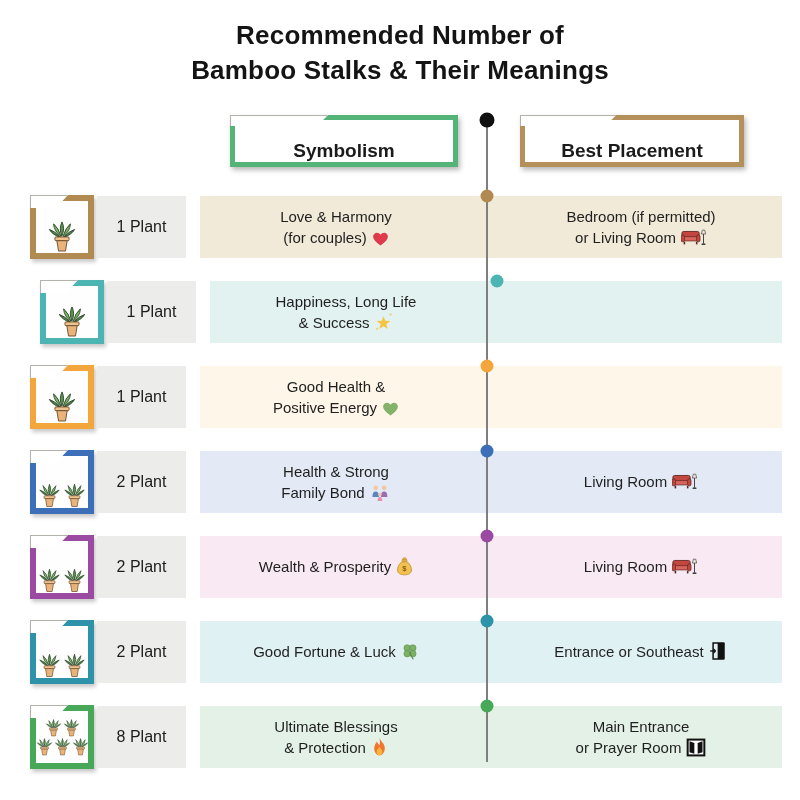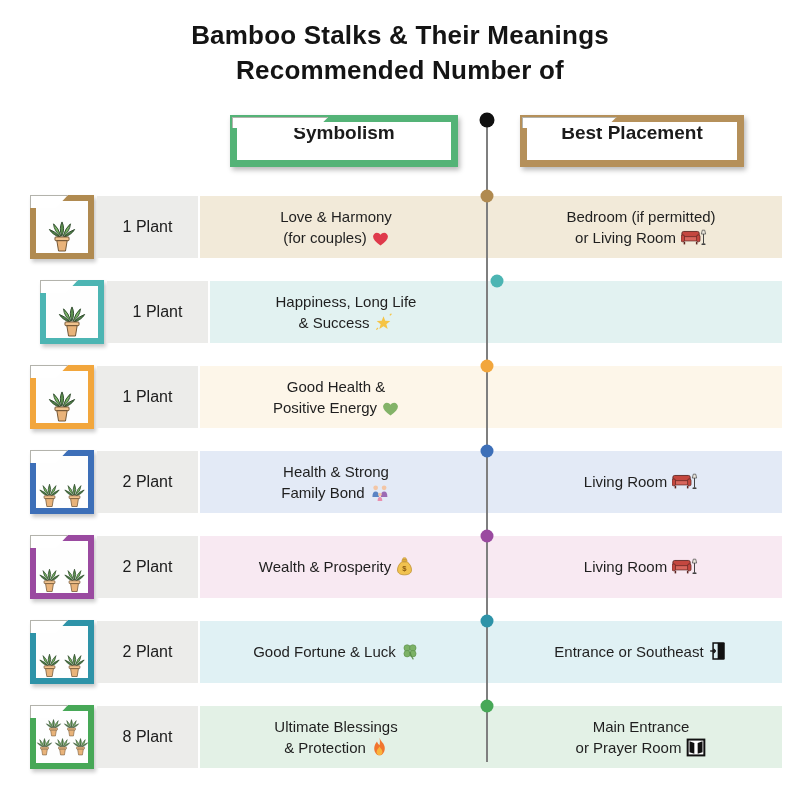--- a/index.html
+++ b/index.html
@@ -9,22 +9,22 @@
   
   .title{position:absolute;top:18px;left:0;width:100%;text-align:center;
          font-size:26px;font-weight:800;line-height:1.35;color:#141414;letter-spacing:.2px;}
 
   
   .tline{position:absolute;left:486px;top:120px;width:2px;height:642px;background:#7f7f7f;z-index:1;}
   .tdot-top{position:absolute;left:487px;top:120px;width:15px;height:15px;border-radius:50%;
             background:#101010;transform:translate(-50%,-50%);z-index:2;}
 
   
-  .hbox{position:absolute;top:115px;height:52px;background:#fff;border:7px solid #000000;
-        display:flex;align-items:flex-start;justify-content:center;font-weight:700;font-size:19px;
+  .hbox{position:absolute;top:115px;height:52px;background:#fff;border:5px solid #000000;
+        display:flex;align-items:flex-end;justify-content:center;font-weight:700;font-size:19px;
         box-shadow:2px 3px 5px rgba(0,0,0,.28);box-sizing:border-box;}
   .hbox::before{content:"";position:absolute;top:-5px;left:-5px;width:45%;height:11px;background:#fff;
         border-top:1.5px solid #b3b3ac;border-left:1.5px solid #b3b3ac;box-sizing:border-box;
         clip-path:polygon(0 0,100% 0,calc(100% - 11px) 100%,0 100%);}
   .hbox-sym{left:230px;width:228px;}
   .hbox-pla{left:512px;width:224px;margin-left:8px;}
 
   
   .row{position:absolute;left:0;right:0;height:62px;}
   .band{position:absolute;left:200px;right:18px;top:0;bottom:0;background:var(--band,#eee);}
@@ -38,21 +38,21 @@
 
   
   .iconbox{position:absolute;left:30px;top:-1px;width:64px;height:64px;box-sizing:border-box;
            background:#fefefe;border:6px solid var(--accent,#999);box-shadow:2px 3px 4px rgba(0,0,0,.22);}
   .iconbox::before{content:"";position:absolute;top:-6px;left:-6px;width:38px;height:13px;background:#fff;
            border-top:1.5px solid #b3b3ac;border-left:1.5px solid #b3b3ac;box-sizing:border-box;
            clip-path:polygon(0 0,100% 0,calc(100% - 12px) 100%,0 100%);z-index:1;}
   .plants{display:flex;align-items:flex-end;justify-content:center;height:100%;gap:2px;}
   .plants5{display:flex;flex-direction:column;align-items:center;justify-content:center;height:100%;}
   .prow{display:flex;gap:1px;justify-content:center;}
-  .rowlabel{position:absolute;left:97px;top:0;bottom:0;width:101px;background:#ececea;
+  .rowlabel{position:absolute;left:97px;top:0;bottom:0;width:89px;background:#ececea;
             display:flex;align-items:center;justify-content:center;font-size:16px;font-weight:500;color:#1c1c1c;}
 </style>
 </head>
 <body>
 
 <svg width="0" height="0" style="position:absolute">
   <defs>
     <g id="plant" stroke="#2f4a2d" stroke-width="1">
       <path d="M16 3 Q12.5 10 15.8 18 Q19.5 10 16 3 Z" fill="#5d9150"></path>
       <path d="M7 5 Q7.5 13 15 18.5 Q12 9 7 5 Z" fill="#7ab466"></path>
@@ -72,22 +72,22 @@
       <path d="M23.5 7 L28.5 7 L27.4 2.5 L24.6 2.5 Z" fill="#eae6dc" stroke="#444" stroke-width="0.8"></path>
       <line x1="26" y1="7" x2="26" y2="18" stroke="#444" stroke-width="1.2"></line>
       <ellipse cx="26" cy="18.8" rx="2.5" ry="1" fill="#444"></ellipse>
     </g>
   </defs>
 </svg>
 
 <div class="canvas">
 
   <div class="title">
+    <div>Recommended Number of</div>
     <div>Bamboo Stalks &amp; Their Meanings</div>
-    <div>Recommended Number of</div>
   </div>
 
   <div class="tline" style="background: rgb(127, 127, 127);"></div>
   <div class="tdot-top" style="background: rgb(16, 16, 16);"></div>
 
   <div class="hbox hbox-sym" style="border-color: rgb(84, 179, 119);">
     <span>Symbolism</span>
   </div>
   <div class="hbox hbox-pla" style="border-color: rgb(181, 144, 90);">
     <span>Best Placement</span>

